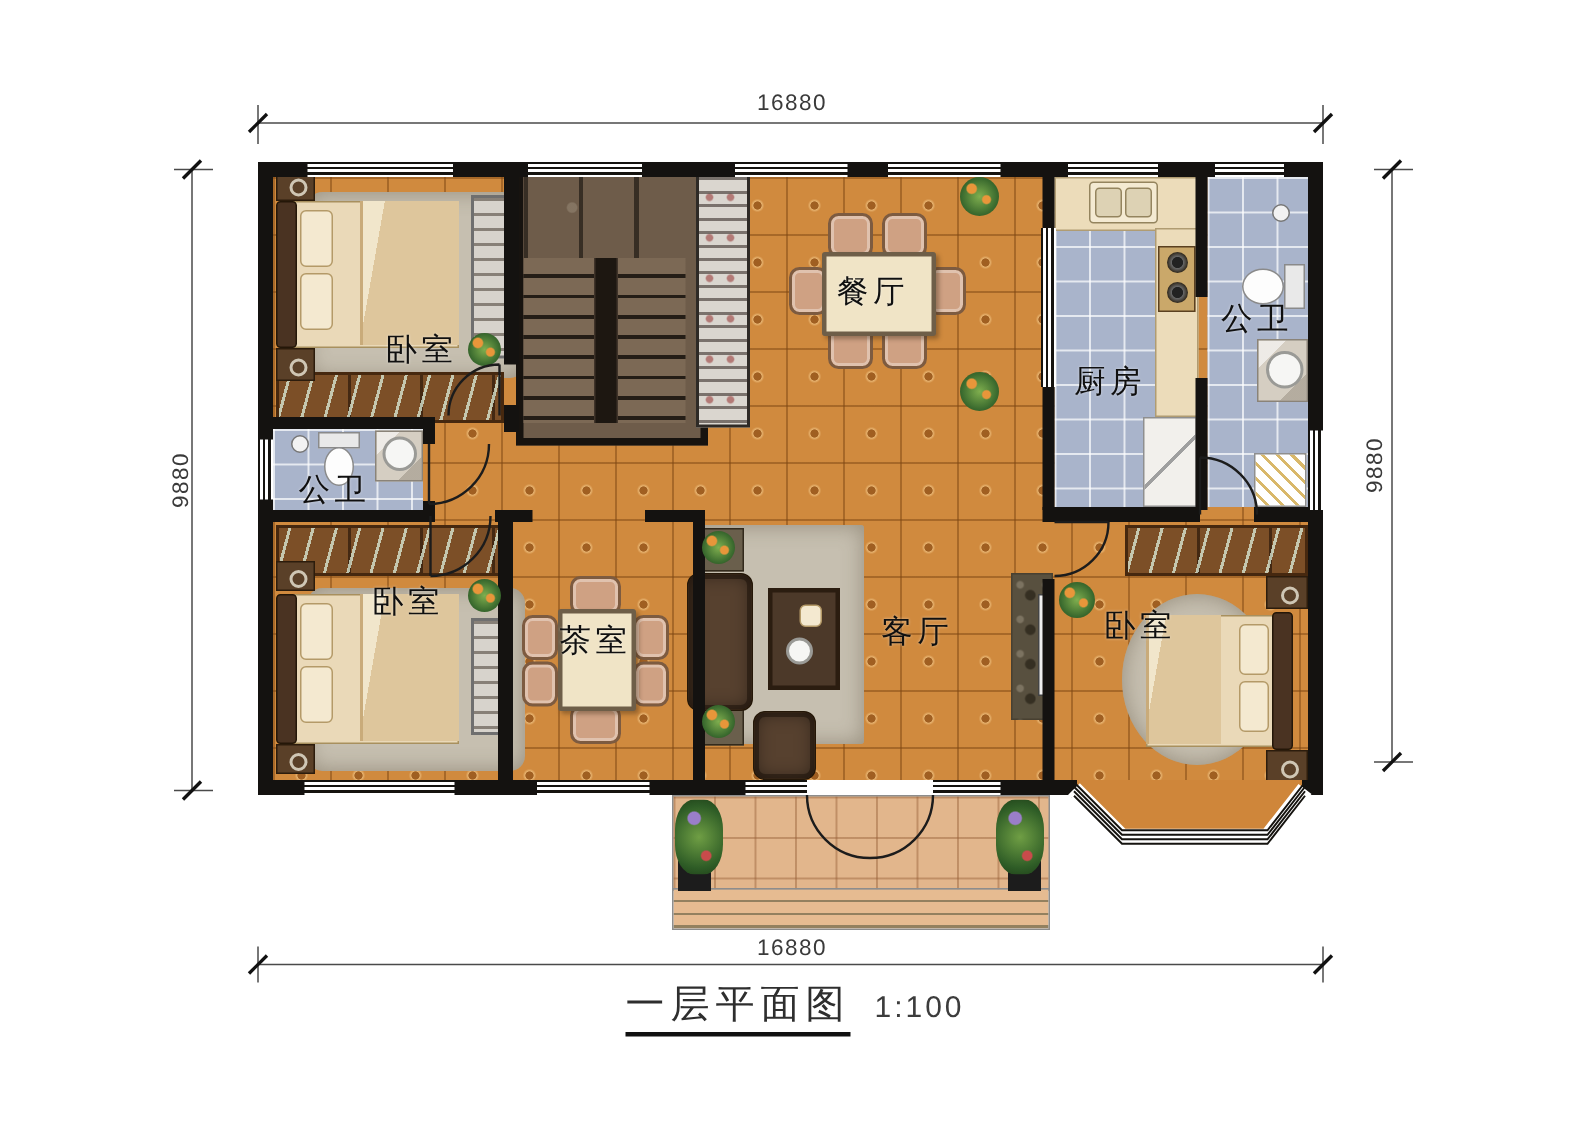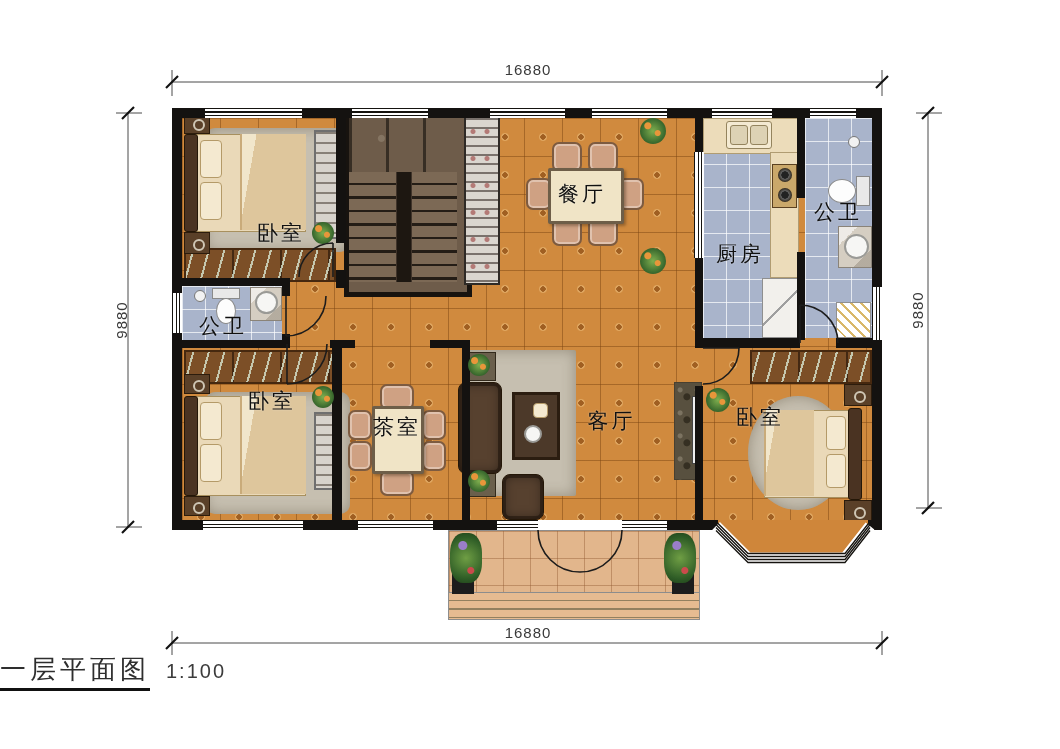--- a/index.html
+++ b/index.html
@@ -91,21 +91,21 @@
     background-blend-mode:normal;}
   .stair-divider{background:#1d1711;border-left:1px solid #40342a;border-right:1px solid #40342a;}
   .shoecab{background:#dad6cf;border:2px solid #2e2a26;z-index:3;
     background-image:repeating-linear-gradient(to bottom, rgba(70,60,55,.65) 0 2px, transparent 2px 9px),
       radial-gradient(circle at 50% 50%, rgba(140,30,30,.5) 2px, transparent 3px);background-size:100% 100%,14px 27px;}
   
   .rlabel{color:#101010;font-size:21px;letter-spacing:3px;white-space:nowrap;z-index:12;
     transform:translate(-50%,-50%);text-shadow:0 0 2px rgba(255,255,255,.5);}
   .dimtext{color:#3a3a3a;font-size:15px;z-index:12;transform:translate(-50%,-50%);letter-spacing:1px;}
   .dimtext.vert{transform:translate(-50%,-50%) rotate(-90deg);}
-  #title{position:absolute;left:0;right:0;top:652px;z-index:12;color:#2e2e2e;}
+  #title{position:absolute;left:0;right:0;top:652px;text-align:center;z-index:12;color:#2e2e2e;}
   #title .t1{font-size:26px;letter-spacing:4px;border-bottom:3px solid #111;padding-bottom:4px;}
   #title .t2{font-size:20px;margin-left:16px;letter-spacing:2px;color:#3c3c3c;}
   svg{position:absolute;left:0;top:0;z-index:10;}
 </style>
 </head>
 <body>
 
 <div id="stage">
 
   <div class="abs floor-main" style="left:182px;top:118px;width:690px;height:402px;z-index:1;"></div>

